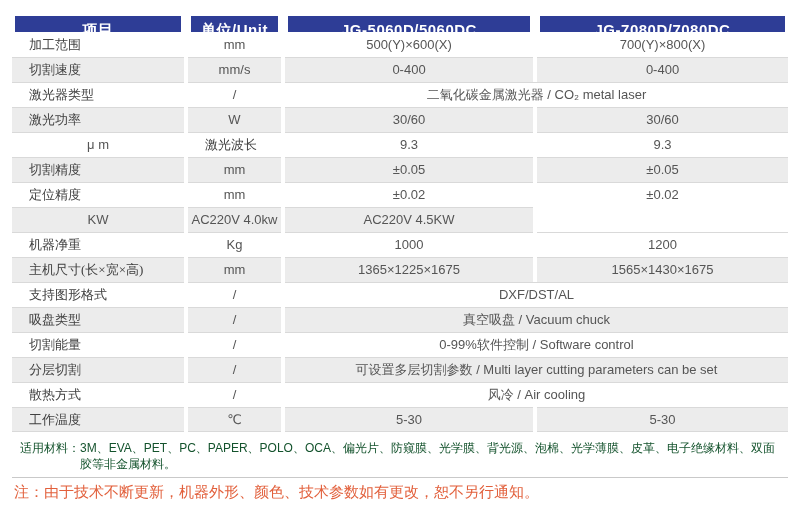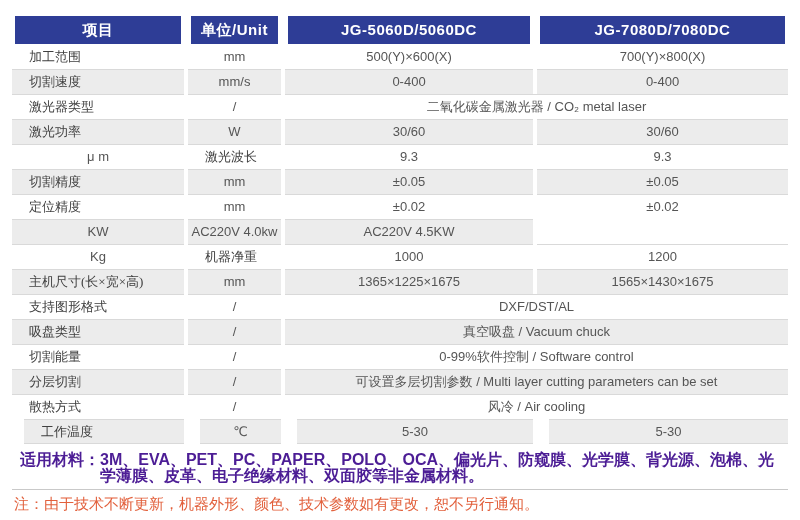--- a/index.html
+++ b/index.html
@@ -17,44 +17,44 @@
   body{
     width:800px;height:520px;background:var(--page-bg);
     font-family:"Liberation Sans","DejaVu Sans",sans-serif;
     color:var(--value-text);overflow:hidden;
   }
   .page{position:relative;width:800px;height:520px;}
   .spec-table{margin:16px 12px 0 12px;width:776px;}
   .grid-row{display:grid;grid-template-columns:172px 93px 248px 251px;column-gap:4px;}
   
   .header-row .th{
-    height:28px;line-height:28px;margin:0 3px;
+    height:16px;line-height:28px;margin:0 3px;
     background:var(--header-bg);color:var(--header-text);
     font-weight:bold;font-size:15px;text-align:center;
     letter-spacing:0.5px;white-space:nowrap;
   }
   
   .spec-rows .row{display:grid;grid-template-columns:172px 93px 248px 251px;column-gap:4px;}
   .cell{
     height:25px;line-height:24px;box-sizing:border-box;
     font-size:13px;color:var(--value-text);
     border-top:1px solid var(--line);
     background:#ffffff;white-space:nowrap;overflow:hidden;
   }
   .spec-rows .row:first-child .cell{border-top:none;line-height:25px;}
-  .spec-rows .row:last-child .cell{border-bottom:1px solid var(--line);margin-left:12px;}
+  .spec-rows .row:last-child .cell{border-bottom:1px solid var(--line);}
   .row.alt .cell{background:var(--row-alt-bg);}
   .cell.item{text-align:left;padding-left:17px;color:var(--item-text);font-family:Liberation Serif, serif;}
   .cell.unit{text-align:center;}
   .cell.value{text-align:center;}
   .cell.merged{grid-column:3 / 5;text-align:center;}
   
   .materials{
     margin:8px 12px 0 12px;padding-left:8px;width:758px;
-    display:flex;font-size:16px;line-height:16px;color:#4c1d95;font-weight:bold;
+    display:flex;font-size:12px;line-height:16px;color:#14532d;
   }
   .materials .mat-label{white-space:nowrap;}
   .materials .mat-text{flex:1;}
   .divider{margin:5px 12px 0 12px;width:776px;height:1px;background:var(--divider);}
   .note{
     margin:7px 12px 0 12px;padding-left:2px;
     font-size:15px;line-height:14px;color:var(--note-color);
   }
 </style>
 </head>
@@ -112,22 +112,22 @@
           <div class="cell unit">mm</div>
           <div class="cell value">±0.02</div>
           <div class="cell value">±0.02</div>
         </div>
         <div class="row alt">
           <div class="cell unit">KW</div>
           <div class="cell value">AC220V 4.0kw</div>
           <div class="cell value">AC220V 4.5KW</div>
         </div>
         <div class="row">
+          <div class="cell item">机器净重</div>
           <div class="cell unit">Kg</div>
-          <div class="cell item">机器净重</div>
           <div class="cell value">1000</div>
           <div class="cell value">1200</div>
         </div>
         <div class="row alt">
           <div class="cell item">主机尺寸(长×宽×高)</div>
           <div class="cell unit">mm</div>
           <div class="cell value">1365×1225×1675</div>
           <div class="cell value">1565×1430×1675</div>
         </div>
         <div class="row">

